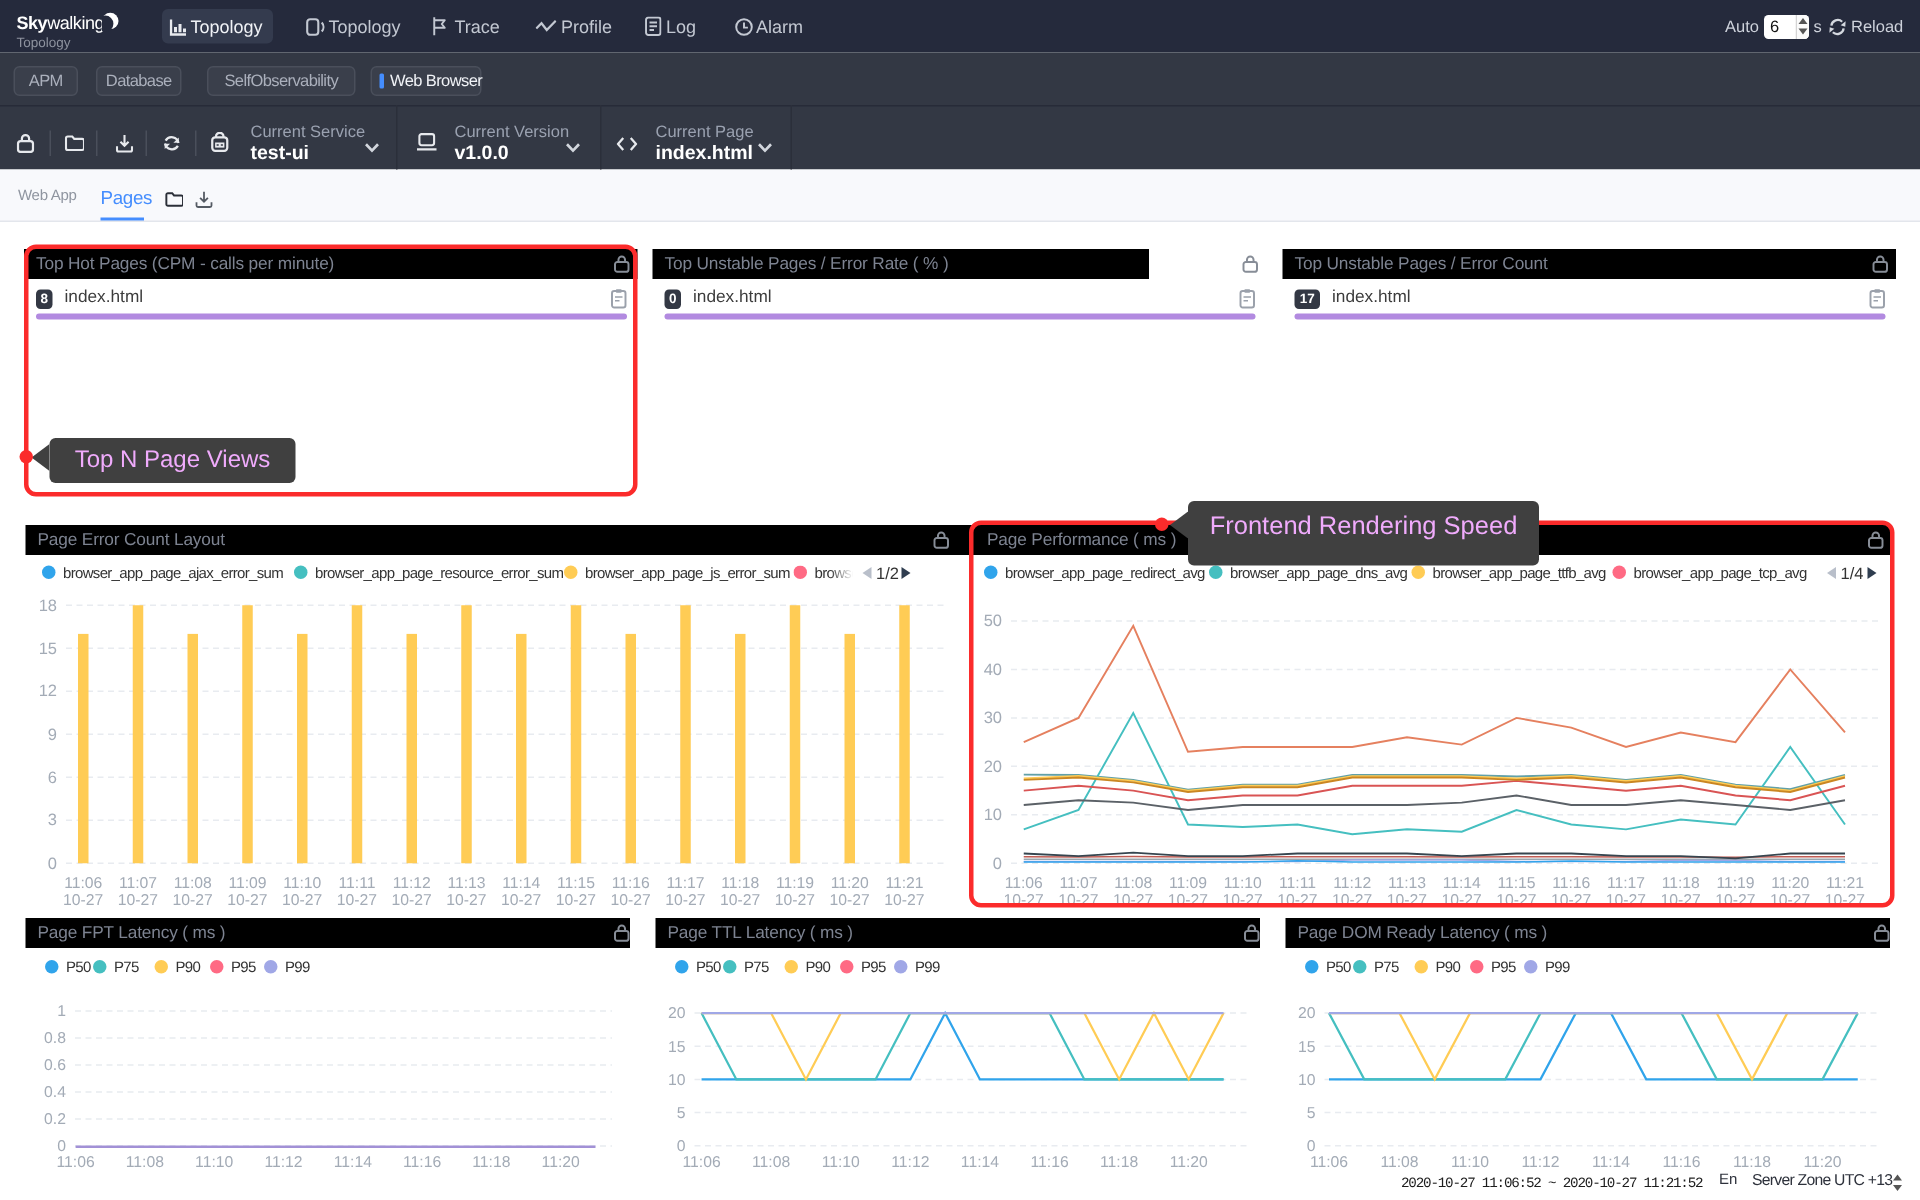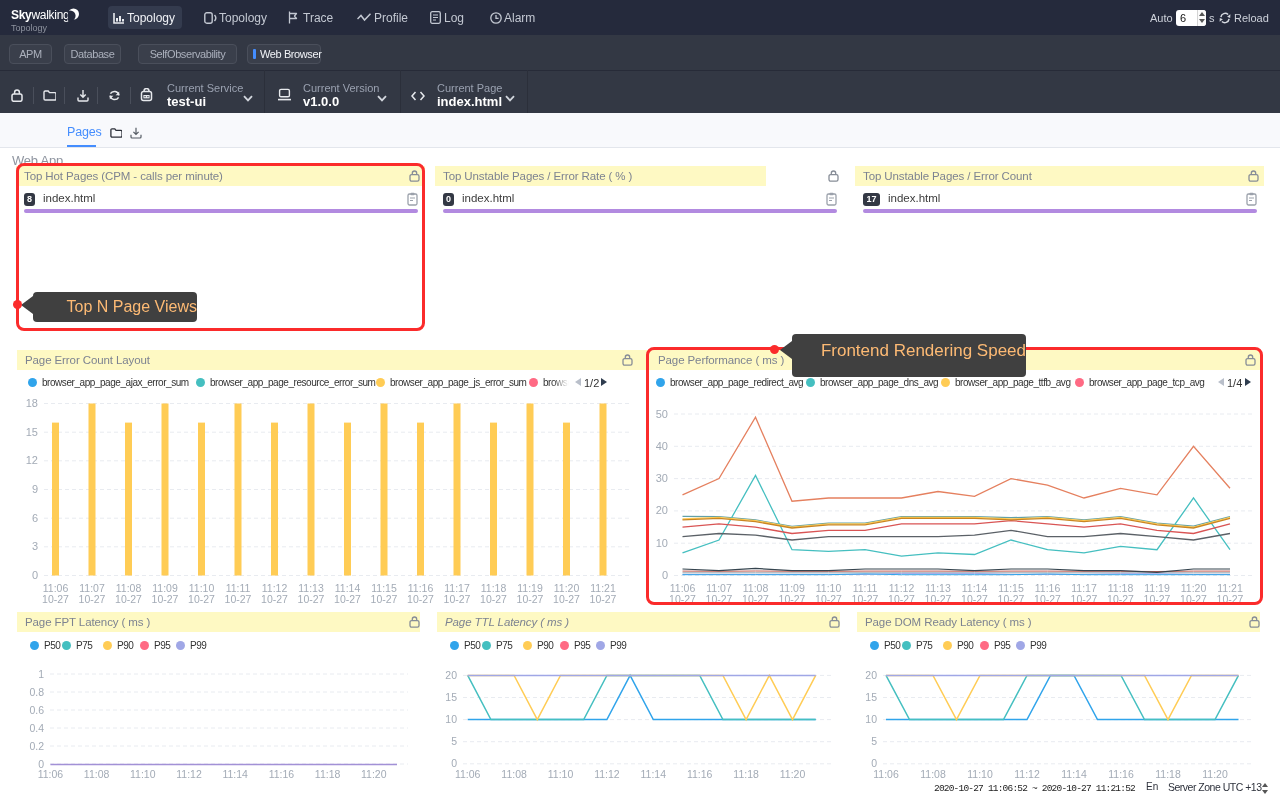--- a/index.html
+++ b/index.html
@@ -1,27 +1,27 @@
 <!DOCTYPE html>
 <html><head><meta charset="utf-8">
 <style>
 *{margin:0;padding:0;box-sizing:border-box;}
 html,body{width:1280px;height:800px;overflow:hidden;background:#fff;
  font-family:"Liberation Sans",sans-serif;}
 .abs{position:absolute;}
-.hdr{position:absolute;height:20px;background:#fef9c3;color:#7d8391;
+.hdr{position:absolute;height:20px;background:#000000;color:#7d8391;
  font-size:11.5px;letter-spacing:-0.1px;line-height:20px;padding-left:8px;}
 .dot{display:inline-block;width:9px;height:9px;border-radius:50%;margin-right:5px;vertical-align:-1px;}
 .leg{position:absolute;font-size:10px;letter-spacing:-0.45px;color:#333;white-space:nowrap;}
 .badge{position:absolute;height:13px;background:#333844;border-radius:3px;color:#fff;
  font-size:9px;font-weight:bold;text-align:center;line-height:13px;}
 .pbar{position:absolute;height:4px;border-radius:2px;background:#b28ae0;}
 .tri-l{display:inline-block;width:0;height:0;border-top:4.5px solid transparent;border-bottom:4.5px solid transparent;border-right:6px solid #b9bfca;}
 .tri-r{display:inline-block;width:0;height:0;border-top:4.5px solid transparent;border-bottom:4.5px solid transparent;border-left:6px solid #2f3d4f;}
-.tip{position:absolute;background:#404040;color:#fdba74;border-radius:4px;text-align:right;}
+.tip{position:absolute;background:#404040;color:#f0abfc;border-radius:4px;text-align:center;}
 svg{position:absolute;display:block;}
 </style></head>
 <body>
 
 <div class="abs" style="left:0;top:0;width:1280px;height:35px;background:#252a3c;"></div>
 <div class="abs" style="left:0;top:35px;width:1280px;height:78px;background:#333844;"></div>
 <div class="abs" style="left:0;top:70px;width:1280px;height:1px;background:#272b38;"></div>
 <div class="abs" style="left:0;top:113px;width:1280px;height:35px;background:#f8f9fc;border-bottom:1px solid #e3e6ec;"></div>
 
 <div class="abs" style="left:11px;top:8px;color:#fff;font-size:12px;letter-spacing:-0.3px;">
@@ -143,21 +143,21 @@
 <svg style="left:411px;top:91px;" width="14" height="10" viewBox="0 0 14 10">
  <path d="M4.5 1 1 5 4.5 9 M9.5 1 13 5 9.5 9" stroke="#e7e9ed" stroke-width="1.5" fill="none"></path>
   </svg>
 <div class="abs" style="left:437px;top:82px;color:#9aa1b0;font-size:11px;">Current Page</div>
 <div class="abs" style="left:437px;top:94px;color:#fff;font-size:13px;font-weight:bold;">index.html</div>
 <svg style="left:505px;top:95px;" width="10" height="7" viewBox="0 0 10 7">
  <path d="M1 1.2 5 5.4 9 1.2" stroke="#d2d6dd" stroke-width="1.8" fill="none"></path>
   </svg>
 <div class="abs" style="left:527px;top:70px;width:1px;height:43px;background:#2b2f3a;"></div>
 
-<div class="abs" style="left:12px;top:125px;color:#8f95a0;font-size:13px;letter-spacing:-0.2px;margin-top:28px;">Web App</div>
+<div class="abs" style="left:12px;top:125px;color:#8f95a0;font-size:10px;letter-spacing:-0.2px;">Web App</div>
 <div class="abs" style="left:67px;top:125px;color:#448dfe;font-size:12.5px;letter-spacing:-0.2px;">Pages</div>
 <div class="abs" style="left:67px;top:144.5px;width:29px;height:2.5px;background:#448dfe;"></div>
 <svg style="left:110px;top:128px;" width="12" height="10" viewBox="0 0 12 10">
  <path d="M0.9 1.9a1.1 1.1 0 0 1 1.1-1.1h2.8l1.2 1.5h4.9a1.1 1.1 0 0 1 1.1 1.1v4.7a1.1 1.1 0 0 1-1.1 1.1H2a1.1 1.1 0 0 1-1.1-1.1z" stroke="#2b2f38" stroke-width="1.3" fill="none"></path>
   </svg>
 <svg style="left:130px;top:127px;" width="12" height="12" viewBox="0 0 12 12">
  <path d="M6 0.8v6.4 M3.4 4.9 6 7.5 8.6 4.9" stroke="#555b64" stroke-width="1.2" fill="none"></path>
  <path d="M1 7.8v2.2a1 1 0 0 0 1 1h8a1 1 0 0 0 1-1V7.8" stroke="#555b64" stroke-width="1.2" fill="none"></path>
   </svg>
 
@@ -362,21 +362,21 @@
 <div class="hdr" style="left:17px;top:612px;width:403px;">Page FPT Latency ( ms )</div>
 <svg style="left:409px;top:616px;" width="11" height="12" viewBox="0 0 11 12">
  <rect x="1" y="4.6" width="9" height="6.6" rx="1.6" stroke="#878d97" stroke-width="1.3" fill="none"></rect>
  <path d="M3.3 4.6V3.2a2.2 2.2 0 0 1 4.4 0v1.4" stroke="#878d97" stroke-width="1.3" fill="none"></path>
   </svg>
 <div class="leg" style="left:30px;top:640px;"><span class="dot" style="background:#30A4EB;"></span>P50</div>
 <div class="leg" style="left:62px;top:640px;"><span class="dot" style="background:#45BFC0;"></span>P75</div>
 <div class="leg" style="left:103px;top:640px;"><span class="dot" style="background:#FFCC55;"></span>P90</div>
 <div class="leg" style="left:140px;top:640px;"><span class="dot" style="background:#FF6A84;"></span>P95</div>
 <div class="leg" style="left:176px;top:640px;"><span class="dot" style="background:#a0a7e6;"></span>P99</div>
-<div class="hdr" style="left:437px;top:612px;width:403px;font-style:italic;">Page TTL Latency ( ms )</div>
+<div class="hdr" style="left:437px;top:612px;width:403px;">Page TTL Latency ( ms )</div>
 <svg style="left:829px;top:616px;" width="11" height="12" viewBox="0 0 11 12">
  <rect x="1" y="4.6" width="9" height="6.6" rx="1.6" stroke="#878d97" stroke-width="1.3" fill="none"></rect>
  <path d="M3.3 4.6V3.2a2.2 2.2 0 0 1 4.4 0v1.4" stroke="#878d97" stroke-width="1.3" fill="none"></path>
   </svg>
 <div class="leg" style="left:450px;top:640px;"><span class="dot" style="background:#30A4EB;"></span>P50</div>
 <div class="leg" style="left:482px;top:640px;"><span class="dot" style="background:#45BFC0;"></span>P75</div>
 <div class="leg" style="left:523px;top:640px;"><span class="dot" style="background:#FFCC55;"></span>P90</div>
 <div class="leg" style="left:560px;top:640px;"><span class="dot" style="background:#FF6A84;"></span>P95</div>
 <div class="leg" style="left:596px;top:640px;"><span class="dot" style="background:#a0a7e6;"></span>P99</div>
 <div class="hdr" style="left:857px;top:612px;width:403px;">Page DOM Ready Latency ( ms )</div>

